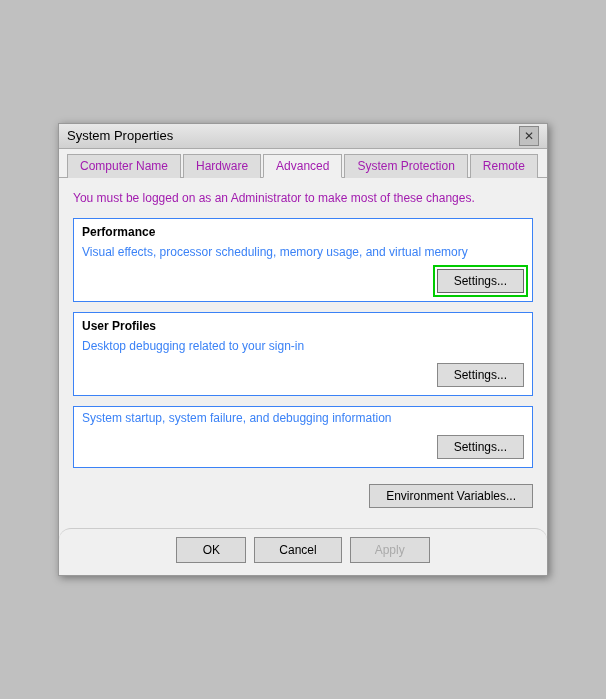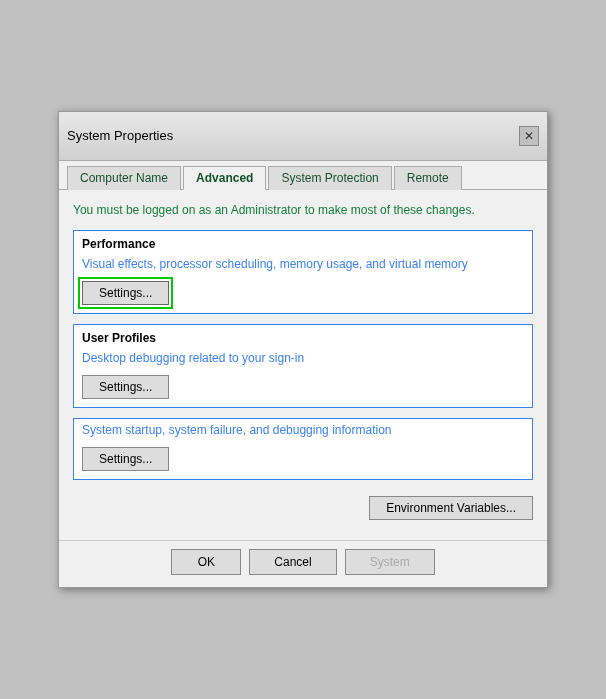--- a/index.html
+++ b/index.html
@@ -14,21 +14,21 @@
       font-size: 13px;
     }
     .window {
       width: 490px;
       background: #f0f0f0;
       border: 1px solid #999;
       box-shadow: 2px 2px 8px rgba(0,0,0,0.4);
     }
     .title-bar {
       background: linear-gradient(to bottom, #e8e8e8, #d0d0d0);
-      padding: 14px 8px;
+      padding: 2px 8px;
       display: flex;
       align-items: center;
       justify-content: space-between;
       border-bottom: 1px solid #aaa;
     }
     .title-bar-text {
       font-size: 13px;
       font-weight: normal;
       color: #000;
     }
@@ -51,36 +51,36 @@
       padding: 4px 8px 0 8px;
       gap: 2px;
     }
     .tab {
       padding: 4px 12px;
       border: 1px solid #aaa;
       border-bottom: none;
       background: #ddd;
       cursor: pointer;
       font-size: 12px;
-      color: #14532d;
+      color: #a21caf;
       position: relative;
       top: 1px;
     }
     .tab.active {
       background: #f0f0f0;
       border-bottom: 1px solid #f0f0f0;
-      font-weight: bold;
+      font-weight: normal;
       z-index: 1;
     }
     .content {
       padding: 12px 14px 10px 14px;
     }
     .info-text {
       font-size: 12px;
-      color: #15803d;
+      color: #a21caf;
       margin-bottom: 12px;
       line-height: 1.4;
     }
     .section-box {
       border: 1px solid #3b82f6;
       margin-bottom: 10px;
       background: #fff;
     }
     .section-title {
       font-size: 12px;
@@ -88,20 +88,21 @@
       padding: 6px 8px 2px 8px;
       color: #000;
     }
     .section-desc {
       font-size: 12px;
       padding: 4px 8px 10px 8px;
       color: #3b82f6;
     }
     .section-btn-row {
       display: flex;
+      justify-content: flex-end;
       padding: 0 8px 8px 8px;
     }
     .settings-btn {
       padding: 4px 16px;
       font-size: 12px;
       background: #ddd;
       border: 1px solid #888;
       cursor: pointer;
       min-width: 80px;
     }
@@ -124,20 +125,21 @@
       min-width: 140px;
     }
     .footer {
       display: flex;
       justify-content: center;
       align-items: center;
       padding: 8px 14px 12px 14px;
       border-top: 1px solid #ccc;
       gap: 8px;
       background: #f0f0f0;
+      border-radius: 12px;
     }
     .footer-btn {
       padding: 5px 24px;
       font-size: 12px;
       background: #ddd;
       border: 1px solid #888;
       cursor: pointer;
       min-width: 70px;
     }
     .footer-btn.disabled {
@@ -151,20 +153,23 @@
 <div class="window">
 
   <div class="title-bar">
     <span class="title-bar-text">System Properties</span>
     <div class="close-btn">✕</div>
   </div>
 
   <div class="tab-bar">
     <div class="tab">
       <span>Computer Name</span>
+    </div>
+    <div class="tab">
+      <span>Hardware</span>
     </div>
     <div class="tab active">
       <span>Advanced</span>
     </div>
     <div class="tab">
       <span>System Protection</span>
     </div>
     <div class="tab">
       <span>Remote</span>
     </div>
@@ -197,15 +202,15 @@
     </div>
 
     <div class="env-btn-row">
       <button class="env-btn">Environment Variables...</button>
     </div>
   </div>
 
   <div class="footer">
     <button class="footer-btn">OK</button>
     <button class="footer-btn">Cancel</button>
-    <button class="footer-btn disabled">System</button>
+    <button class="footer-btn disabled">Apply</button>
   </div>
 </div>
 
 </body></html>

